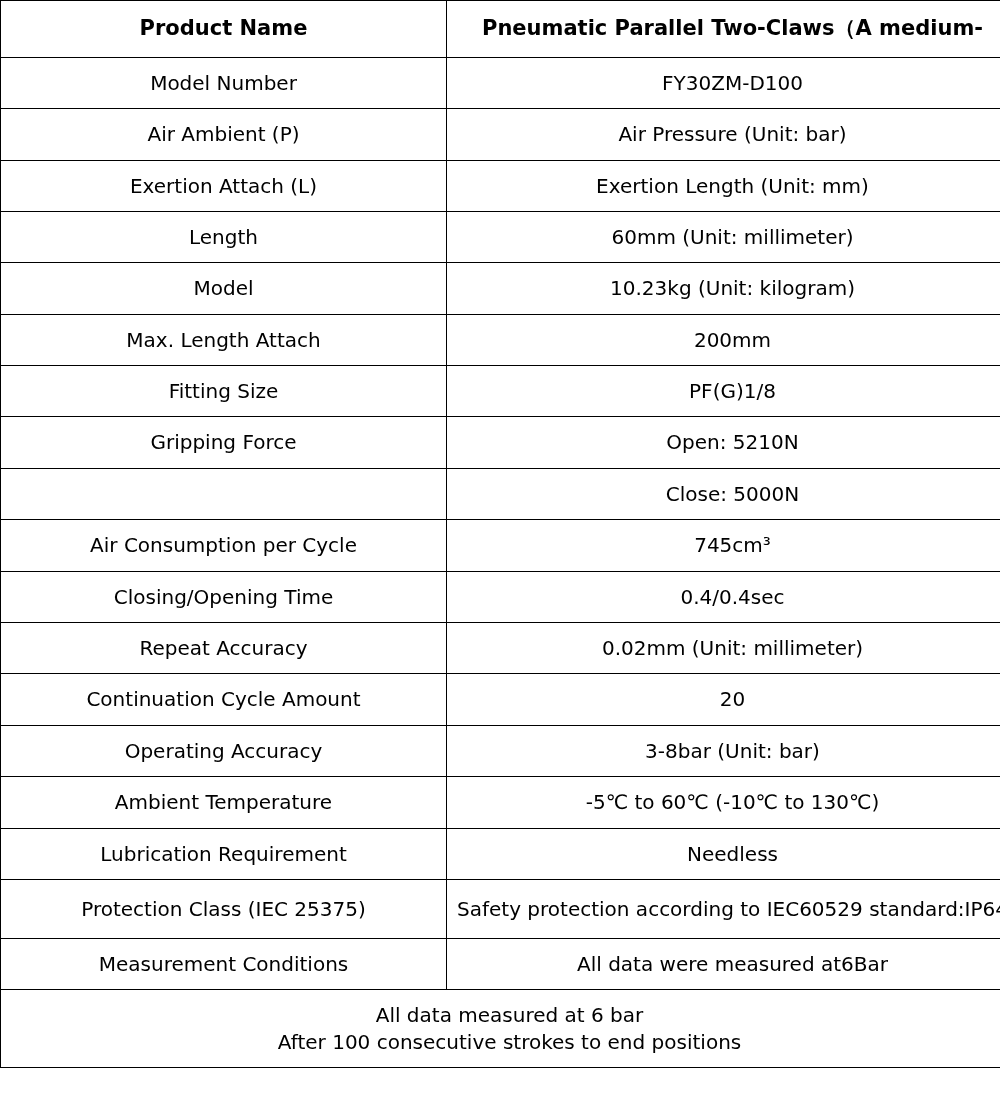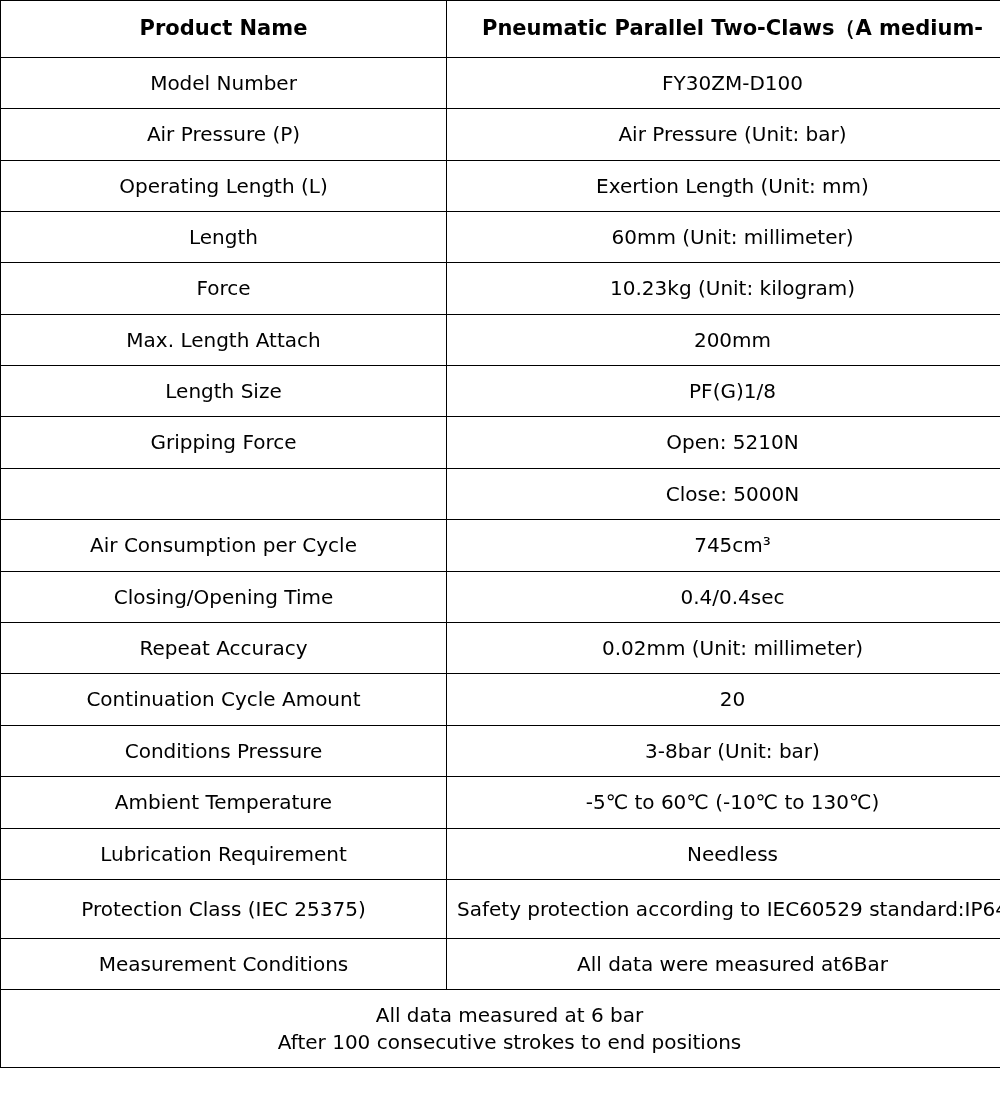--- a/index.html
+++ b/index.html
@@ -68,46 +68,46 @@
       <td class="col-label">Product Name</td>
       <td class="col-value">Pneumatic Parallel Two-Claws（A medium-</td>
     </tr>
 
     <tr>
       <td class="col-label">Model Number</td>
       <td class="col-value">FY30ZM-D100</td>
     </tr>
 
     <tr>
-      <td class="col-label">Air Pressure (P)</td>
+      <td class="col-label">Air Ambient (P)</td>
       <td class="col-value">Air Pressure (Unit: bar)</td>
     </tr>
 
     <tr>
-      <td class="col-label">Operating Length (L)</td>
+      <td class="col-label">Exertion Attach (L)</td>
       <td class="col-value">Exertion Length (Unit: mm)</td>
     </tr>
 
     <tr>
       <td class="col-label">Length</td>
       <td class="col-value">60mm (Unit: millimeter)</td>
     </tr>
 
     <tr>
-      <td class="col-label">Force</td>
+      <td class="col-label">Model</td>
       <td class="col-value">10.23kg (Unit: kilogram)</td>
     </tr>
 
     <tr>
       <td class="col-label">Max. Length Attach</td>
       <td class="col-value">200mm</td>
     </tr>
 
     <tr>
-      <td class="col-label">Length Size</td>
+      <td class="col-label">Fitting Size</td>
       <td class="col-value">PF(G)1/8</td>
     </tr>
 
     <tr>
       <td class="col-label">Gripping Force</td>
       <td class="col-value">Open: 5210N</td>
     </tr>
 
     <tr>
       <td class="col-label blank-cell"></td>
@@ -128,21 +128,21 @@
       <td class="col-label">Repeat Accuracy</td>
       <td class="col-value">0.02mm (Unit: millimeter)</td>
     </tr>
 
     <tr>
       <td class="col-label">Continuation Cycle Amount</td>
       <td class="col-value">20</td>
     </tr>
 
     <tr>
-      <td class="col-label">Conditions Pressure</td>
+      <td class="col-label">Operating Accuracy</td>
       <td class="col-value">3-8bar (Unit: bar)</td>
     </tr>
 
     <tr>
       <td class="col-label">Ambient Temperature</td>
       <td class="col-value">-5℃ to 60℃ (-10℃ to 130℃)</td>
     </tr>
 
     <tr>
       <td class="col-label">Lubrication Requirement</td>

